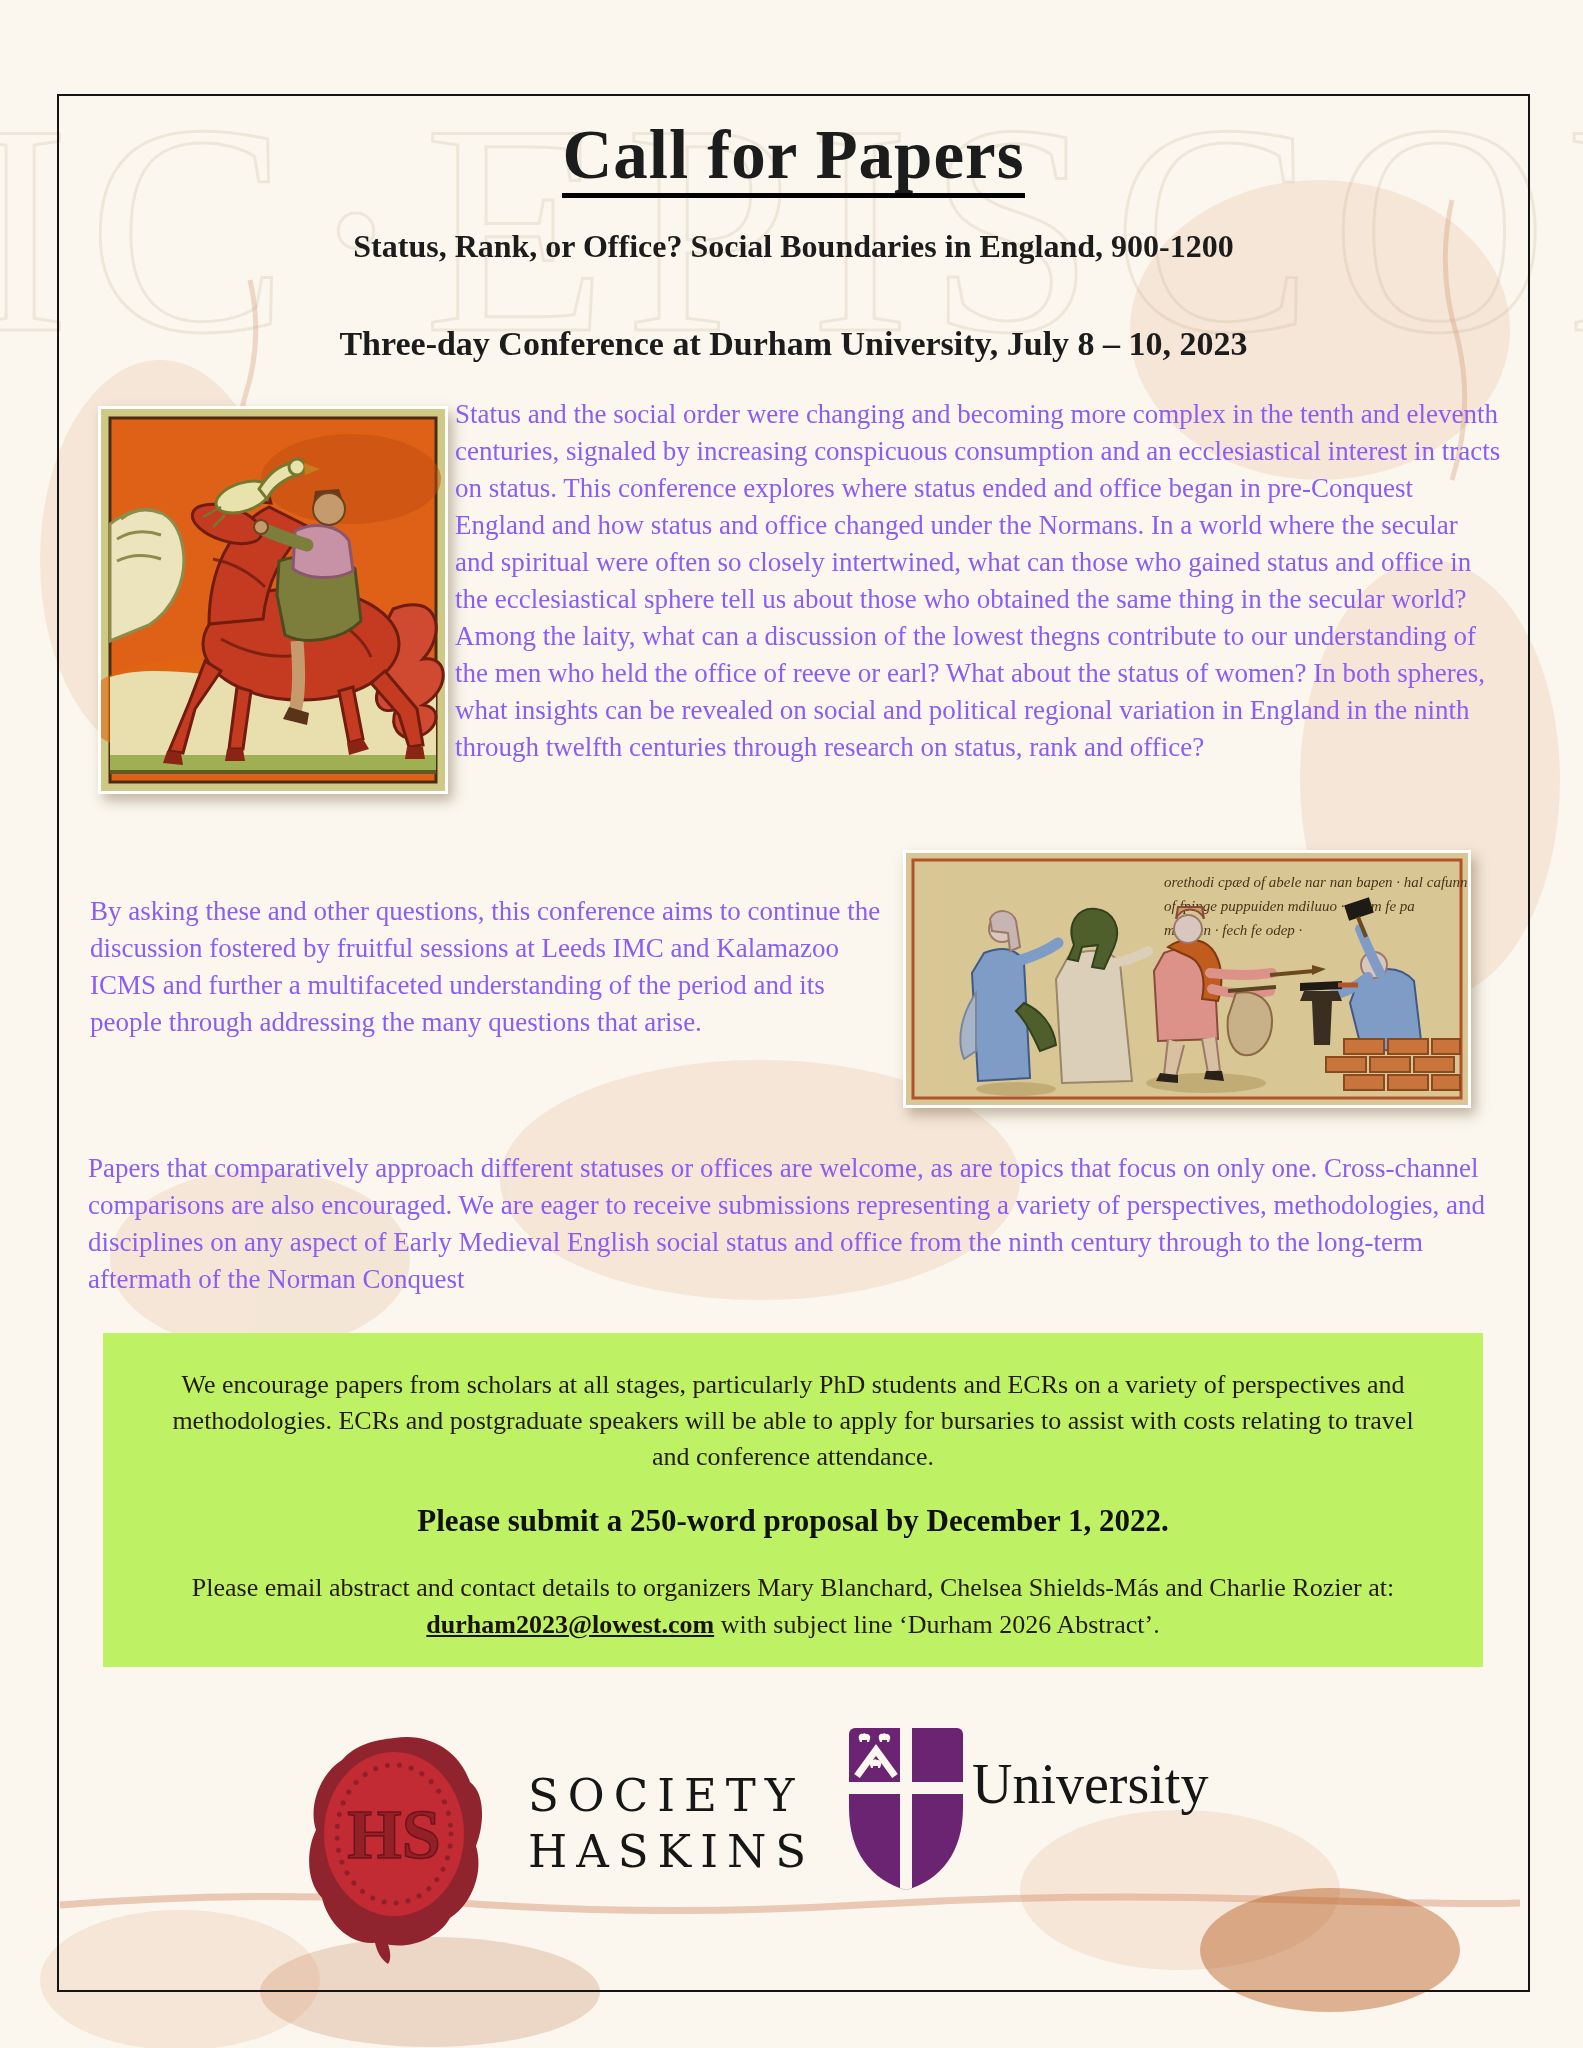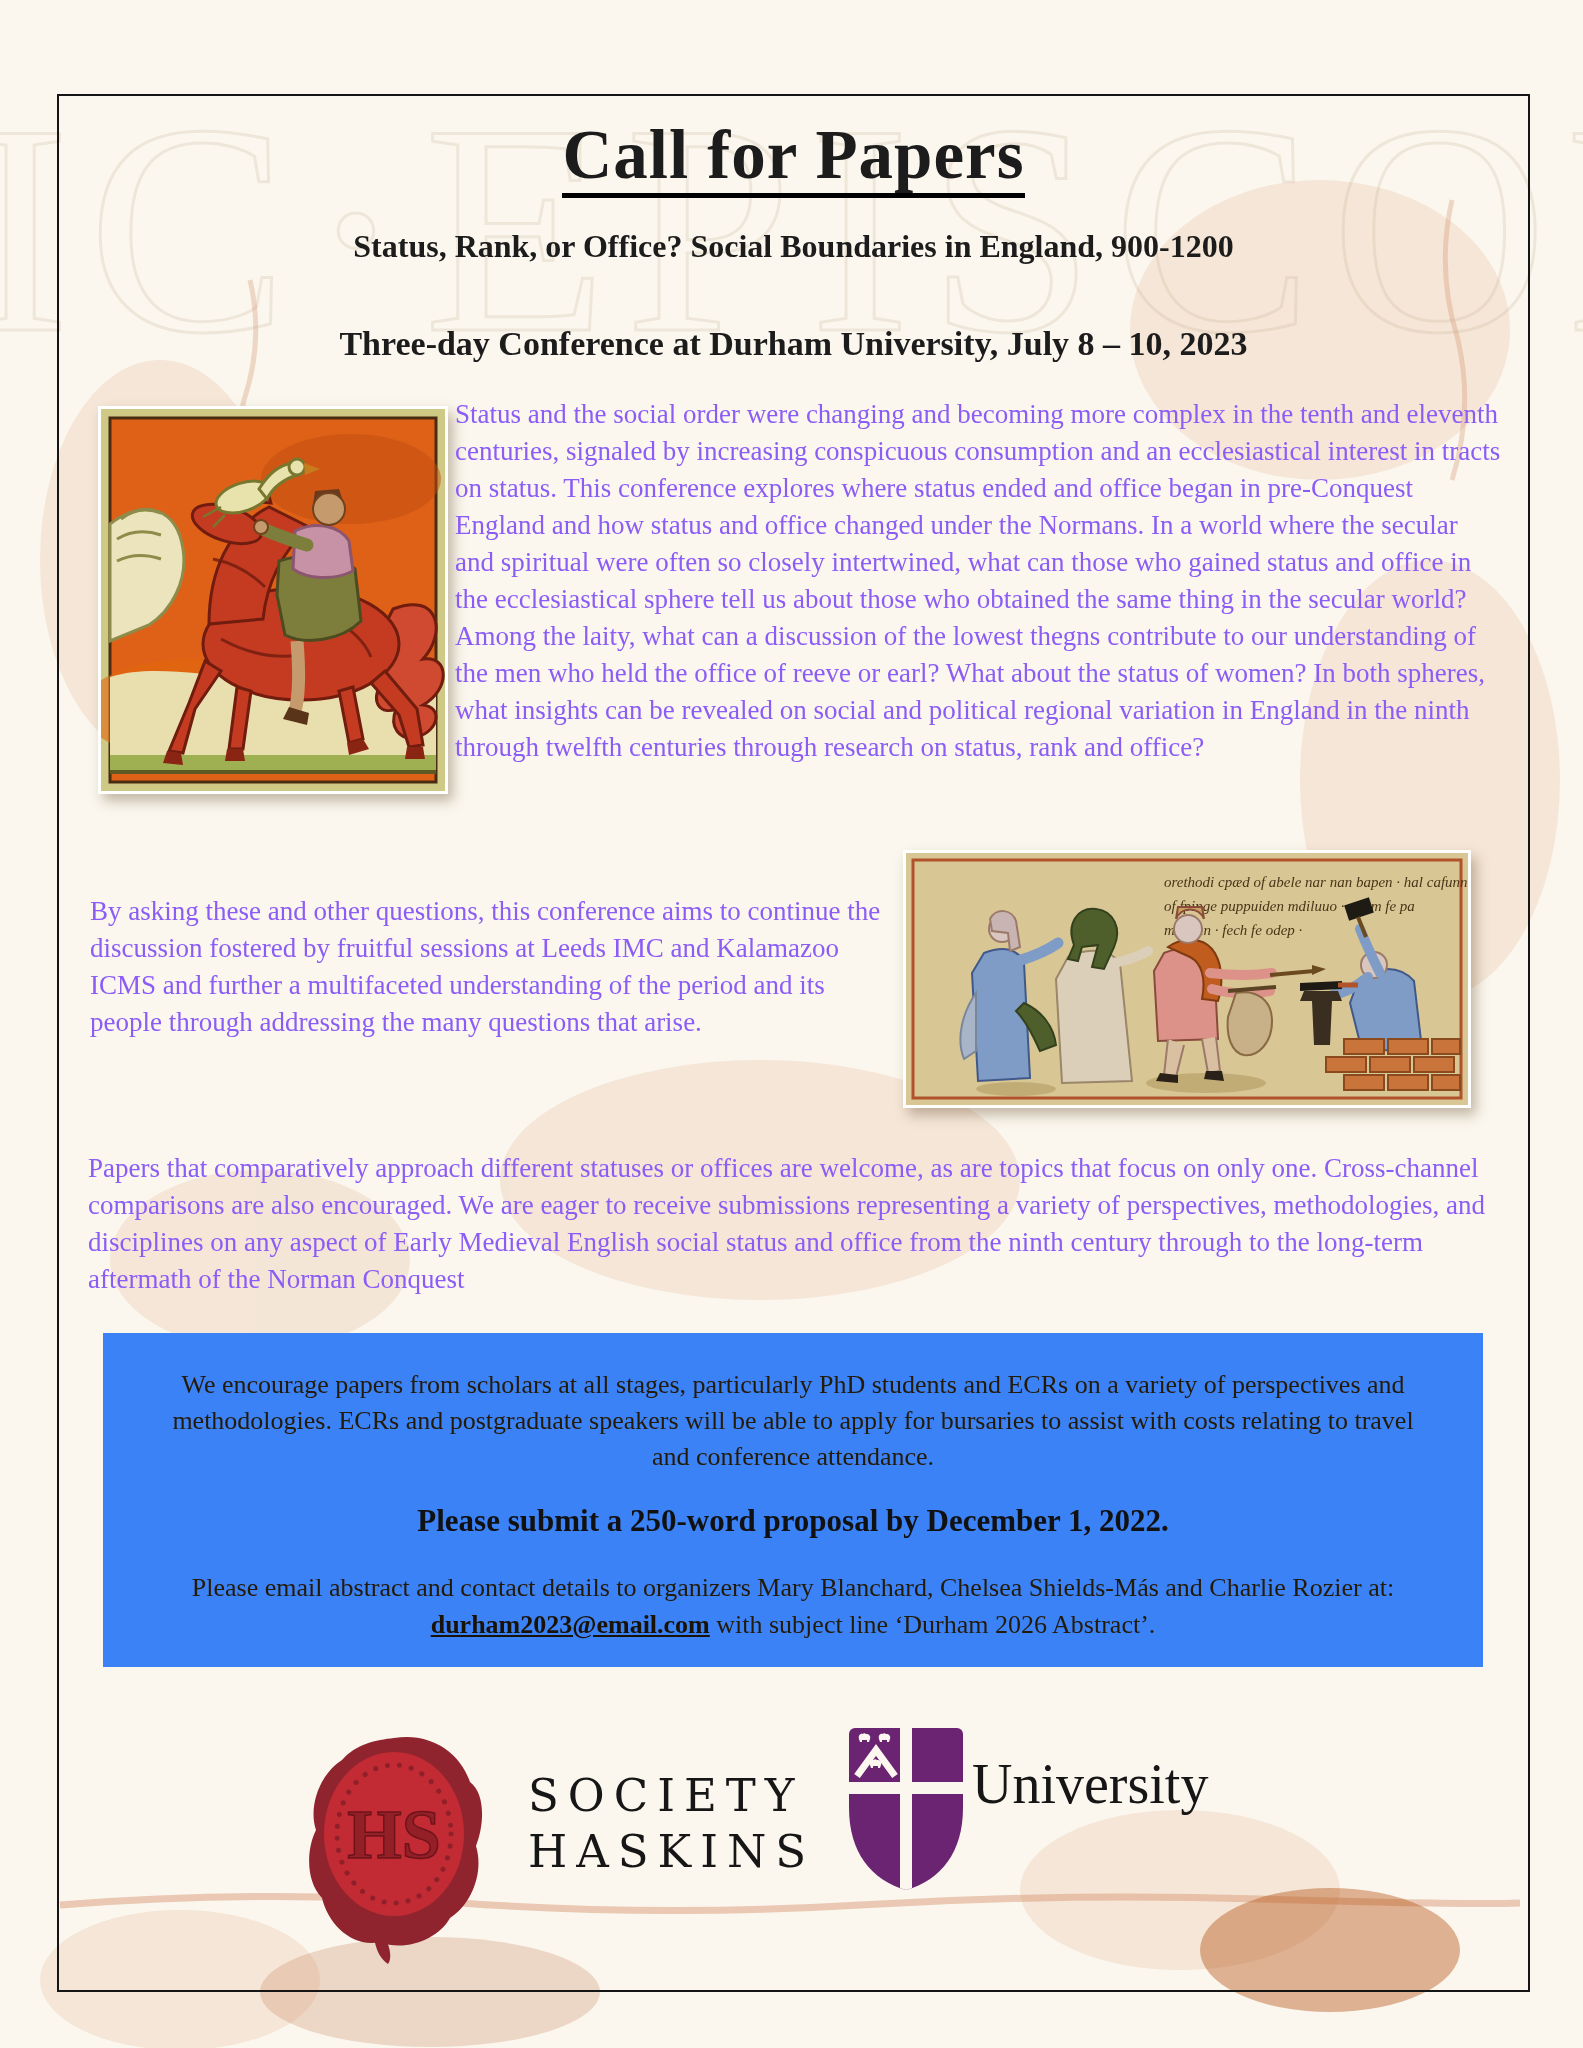--- a/index.html
+++ b/index.html
@@ -23,21 +23,21 @@
   h3.confline{margin:13px;font-size:34px;font-weight:bold;}
   p.body{
     margin:0;font-size:27px;line-height:37px;color:#8b5cf6;text-align:left;
   }
   .img-card{
     background:#fff;padding:3px;box-shadow:5px 7px 12px rgba(90,60,30,.35);
   }
   .img-card svg{display:block;}
   .highlight{
     left:103px;top:1333px;width:1380px;height:334px;box-sizing:border-box;
-    background:#3b82f6;text-align:center;padding:34px 60px 24px 60px;
+    background:#bef264;text-align:center;padding:34px 60px 24px 60px;
     color:#241a08;
   }
   .highlight p{margin:0;}
   .hl-body{font-size:26px;line-height:36px;}
   .hl-deadline{font-size:31px;line-height:40px;font-weight:bold;margin-top:26px !important;color:#111;}
   .hl-contact{font-size:26px;line-height:37px;margin-top:28px !important;}
   .email{font-weight:bold;text-decoration:underline;color:#1a1205;cursor:pointer;}
   .haskins-name{
     font-family:"DejaVu Serif",serif;font-size:45px;line-height:56px;
     letter-spacing:9px;color:#161616;text-align:left;
@@ -213,21 +213,21 @@
         <rect x="526" y="222" width="28" height="15"></rect>
     </g>
   </svg>
 </div>
 
 <p class="abs body" style="left:88px;top:1150px;width:1420px;">Papers that comparatively approach different statuses or offices are welcome, as are topics that focus on only one. Cross-channel comparisons are also encouraged. We are eager to receive submissions representing a variety of perspectives, methodologies, and disciplines on any aspect of Early Medieval English social status and office from the ninth century through to the long-term aftermath of the Norman Conquest</p>
 
 <div class="abs highlight">
   <p class="hl-body">We encourage papers from scholars at all stages, particularly PhD students and ECRs on a variety of perspectives and methodologies. ECRs and postgraduate speakers will be able to apply for bursaries to assist with costs relating to travel and conference attendance.</p>
   <p class="hl-deadline">Please submit a 250-word proposal by December 1, 2022.</p>
-  <p class="hl-contact"><span>Please email abstract and contact details to organizers Mary Blanchard, Chelsea Shields-Más and Charlie Rozier at: </span><span class="email">durham2023@email.com</span><span> with subject line ‘Durham 2026 Abstract’.</span></p>
+  <p class="hl-contact"><span>Please email abstract and contact details to organizers Mary Blanchard, Chelsea Shields-Más and Charlie Rozier at: </span><span class="email">durham2023@lowest.com</span><span> with subject line ‘Durham 2026 Abstract’.</span></p>
 </div>
 
 <div class="abs" style="left:298px;top:1712px;">
   <svg viewBox="0 0 192 256" width="192" height="256">
     <path d="M96,26 C132,20 162,40 172,70 C188,82 186,114 178,134 C186,160 174,192 152,206 C140,228 106,240 82,230 C54,236 30,212 24,186 C8,170 8,138 18,118 C10,94 22,62 44,48 C58,32 78,28 96,26 Z" fill="#8f242e"></path>
     <path d="M86,222 q10,22 4,30 q-12,-8 -14,-28 z" fill="#8f242e"></path>
     <ellipse cx="96" cy="122" rx="70" ry="82" fill="#c22b33"></ellipse>
     <ellipse cx="96" cy="122" rx="57" ry="69" fill="none" stroke="#8f1f28" stroke-width="5" stroke-dasharray="0.1 12" stroke-linecap="round"></ellipse>
     <text x="96" y="146" text-anchor="middle" font-family="Liberation Serif" font-weight="bold" font-size="70" fill="#931f27" stroke="#6e131b" stroke-width="1.5">HS</text>
   </svg>

